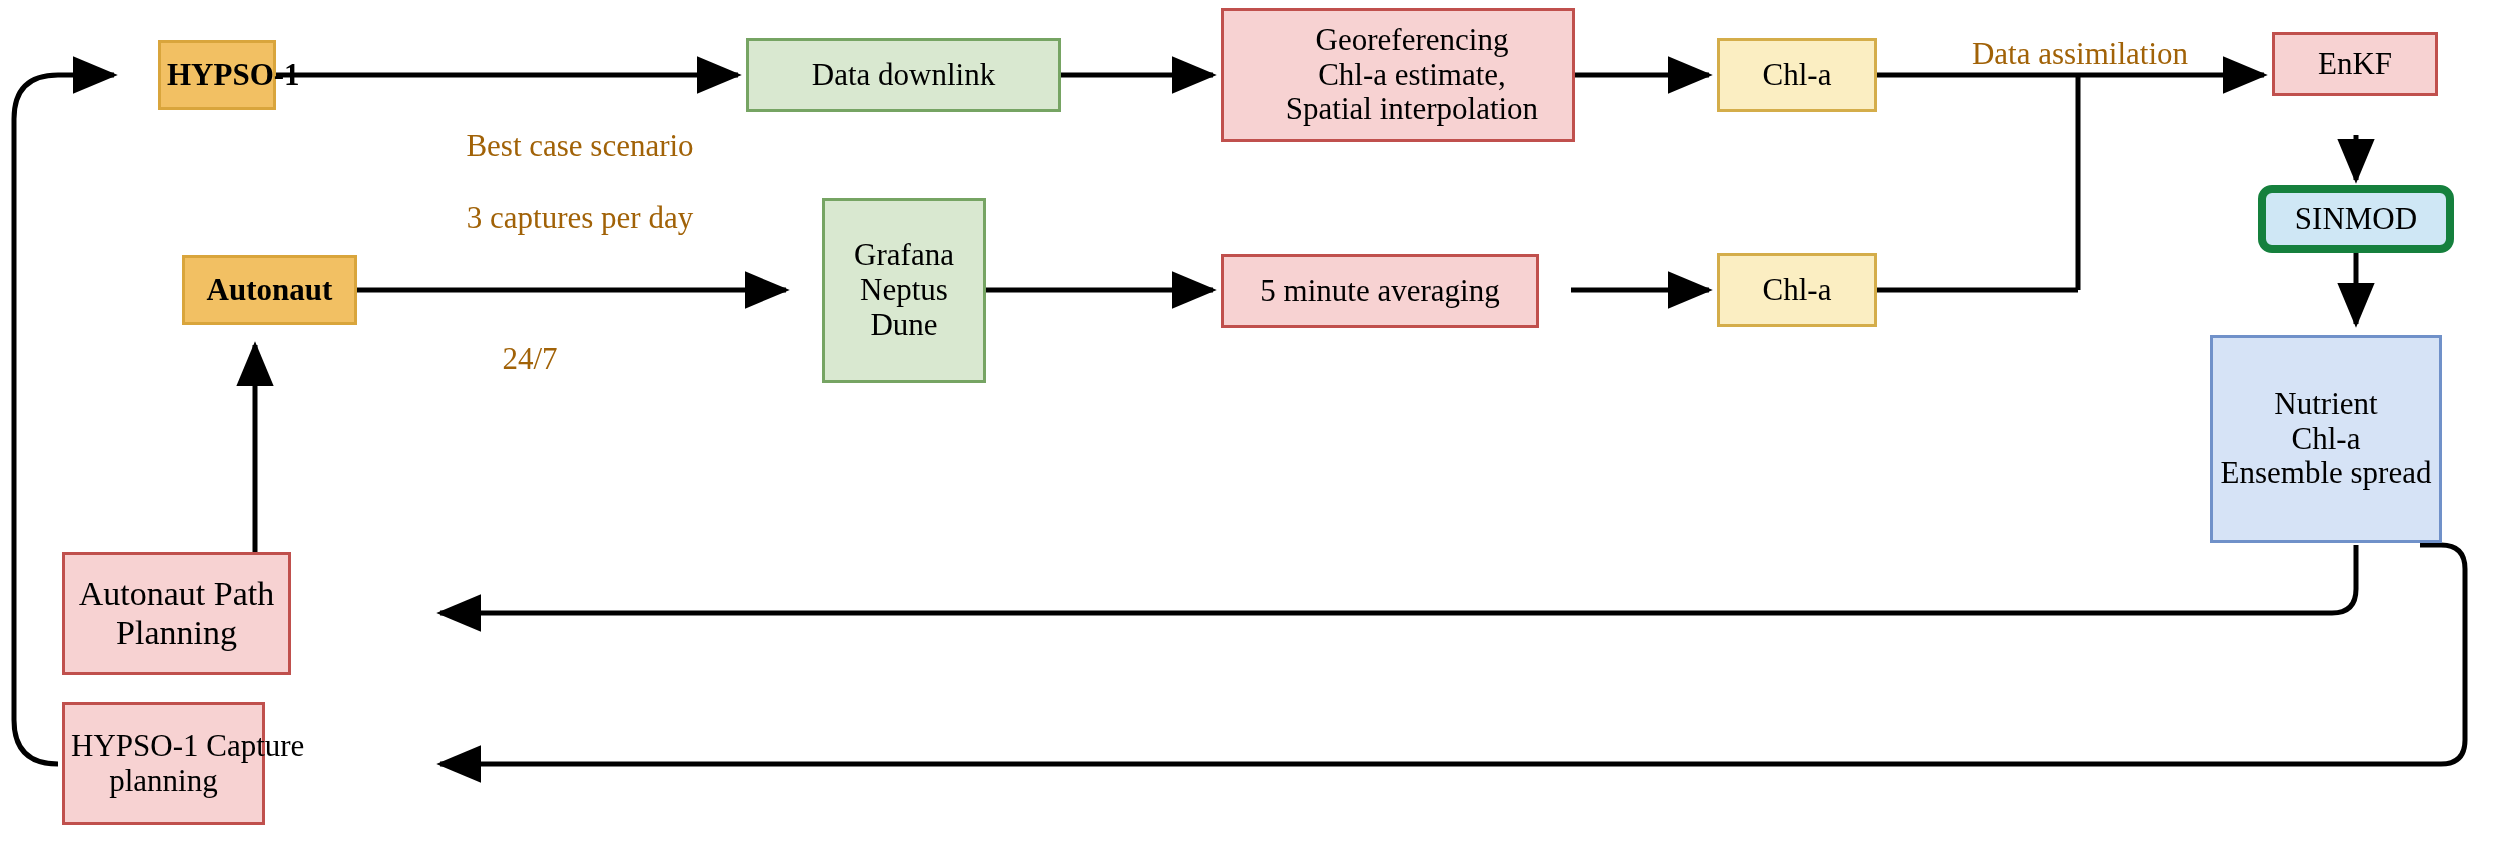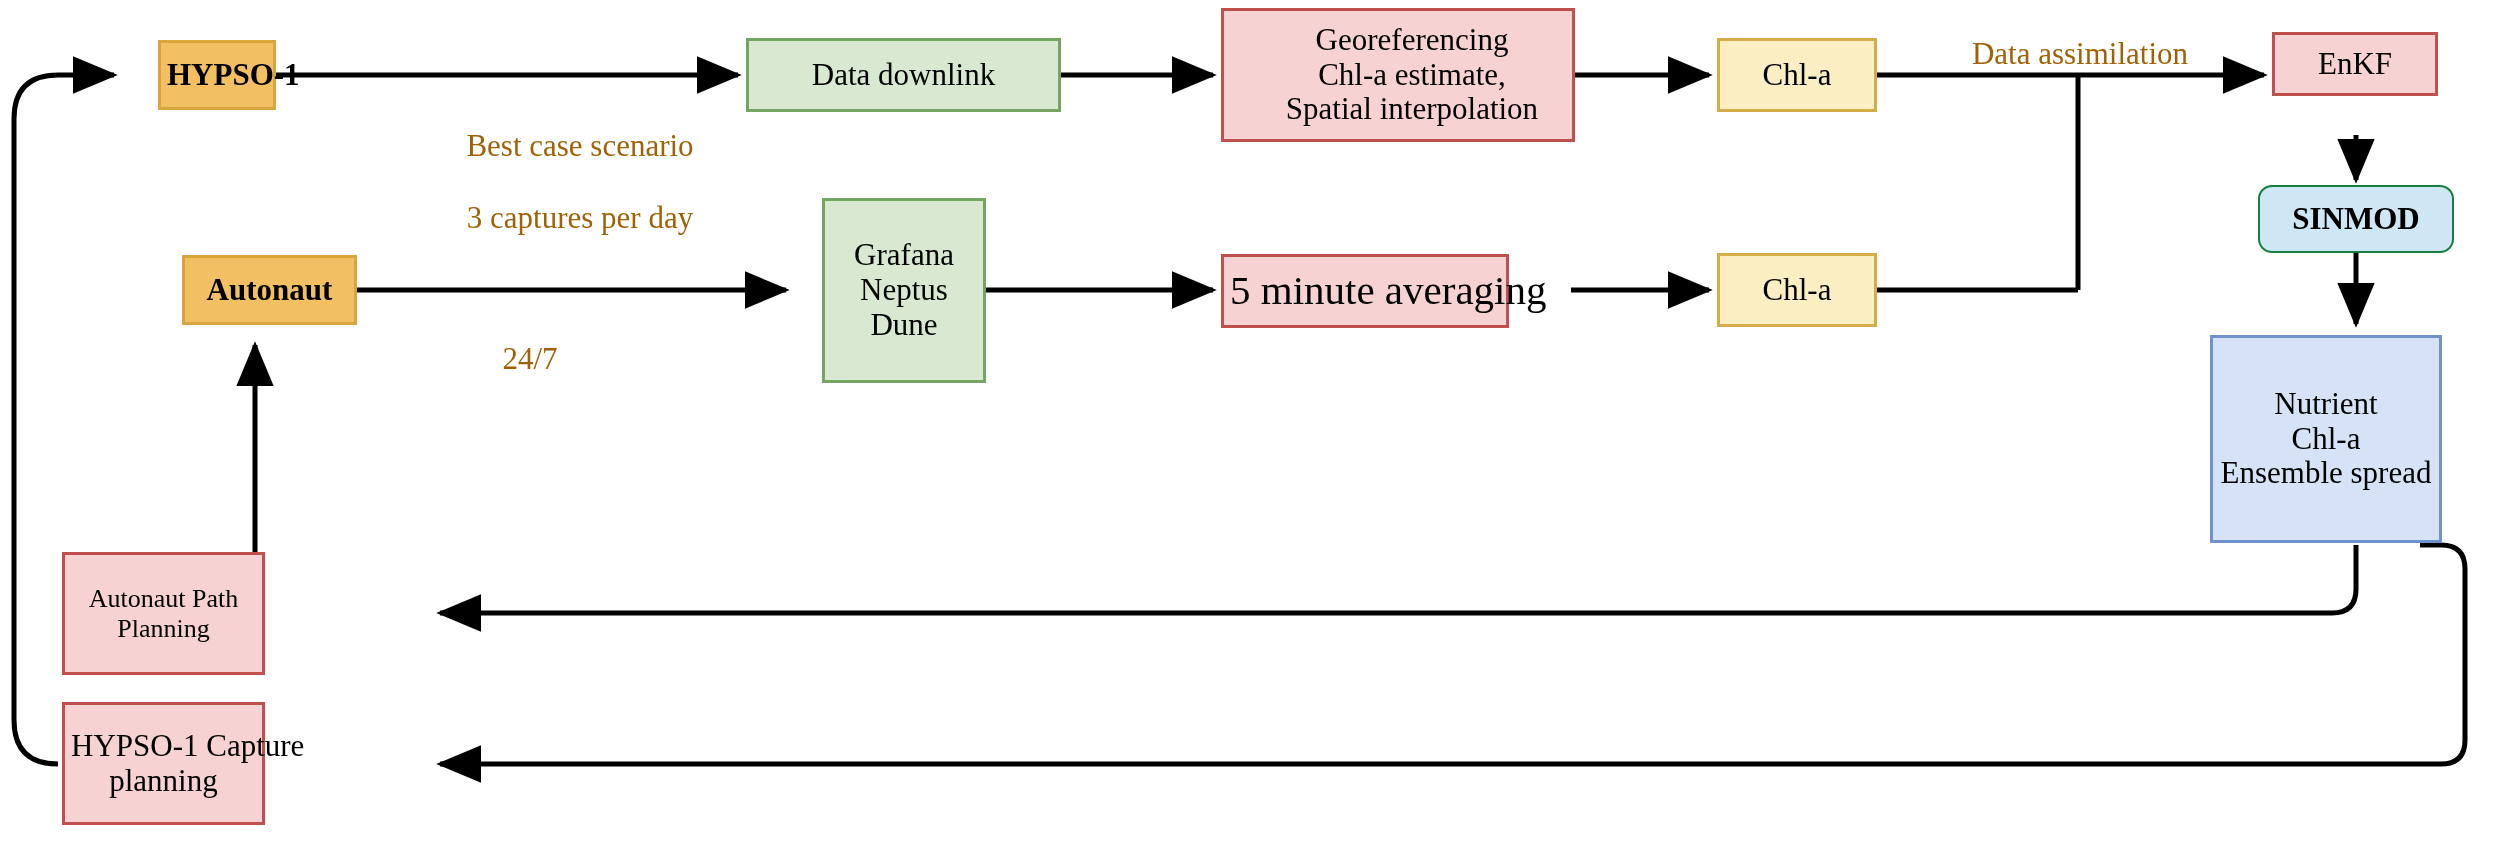--- a/index.html
+++ b/index.html
@@ -57,23 +57,23 @@
   .n-red {
     background: #f7d2d2;
     border: 3px solid #c0504d;
   }
   .n-yellow {
     background: #fbeec2;
     border: 3px solid #d4ad4a;
   }
   .n-blue-round {
     background: #cfe7f5;
-    border: 2px solid #15803d;
+    border: 8px solid #15803d;
     border-radius: 14px;
-    font-weight: bold;
+    font-weight: normal;
   }
   .n-blue {
     background: #d6e3f6;
     border: 3px solid #7091c9;
   }
 
   .edge-label {
     position: absolute;
     color: #a16207;
     text-align: center;
@@ -181,33 +181,33 @@
   </div>
 
   <div class="node n-green" style="left:822px; top:198px; width:164px; height:185px; font-size:31px;">
     <span class="lines">
       <span class="ln">Grafana</span>
       <span class="ln">Neptus</span>
       <span class="ln">Dune</span>
     </span>
   </div>
 
-  <div class="node n-red" style="left:1221px; top:254px; width:288px; height:74px; font-size:41px;">
+  <div class="node n-red" style="left:1221px; top:254px; width:318px; height:74px; font-size:31px;">
     <span class="lines">
       <span class="ln">5 minute averaging</span>
     </span>
   </div>
 
   <div class="node n-yellow" style="left:1717px; top:253px; width:160px; height:74px; font-size:31px;">
     <span class="lines">
       <span class="ln">Chl-a</span>
     </span>
   </div>
 
-  <div class="node n-red" style="left:62px; top:552px; width:203px; height:123px; font-size:26px;">
+  <div class="node n-red" style="left:62px; top:552px; width:229px; height:123px; font-size:34px;">
     <span class="lines">
       <span class="ln">Autonaut Path</span>
       <span class="ln">Planning</span>
     </span>
   </div>
 
   <div class="node n-red" style="left:62px; top:702px; width:203px; height:123px; font-size:31px;">
     <span class="lines">
       <span class="ln">HYPSO-1 Capture</span>
       <span class="ln">planning</span>

